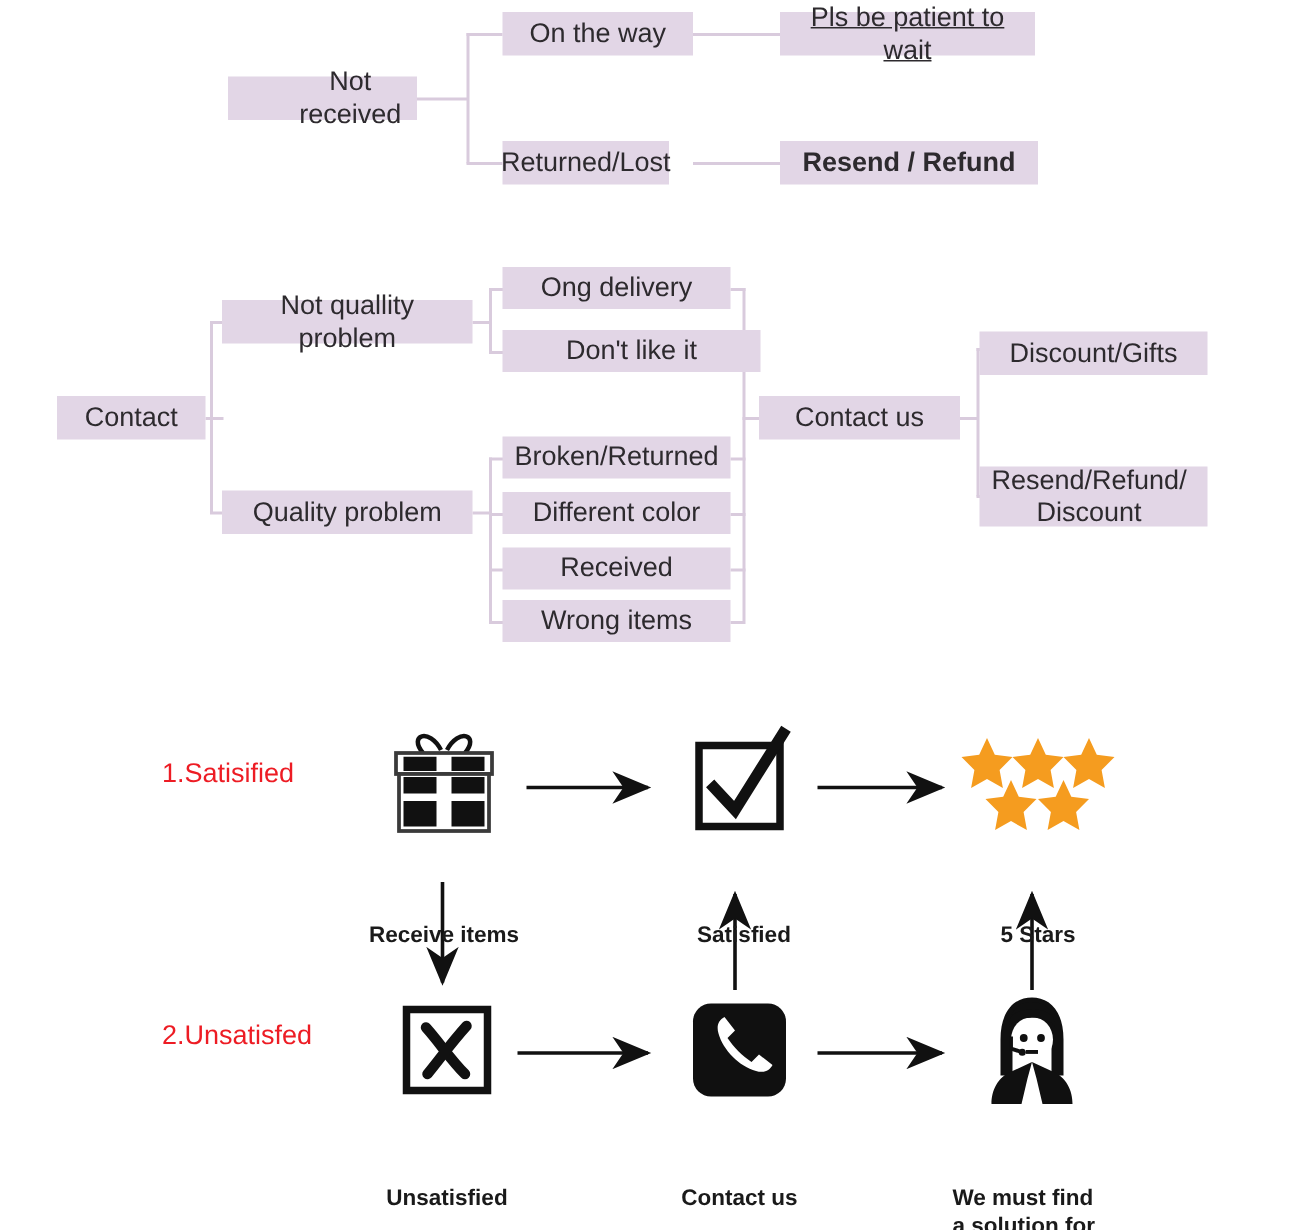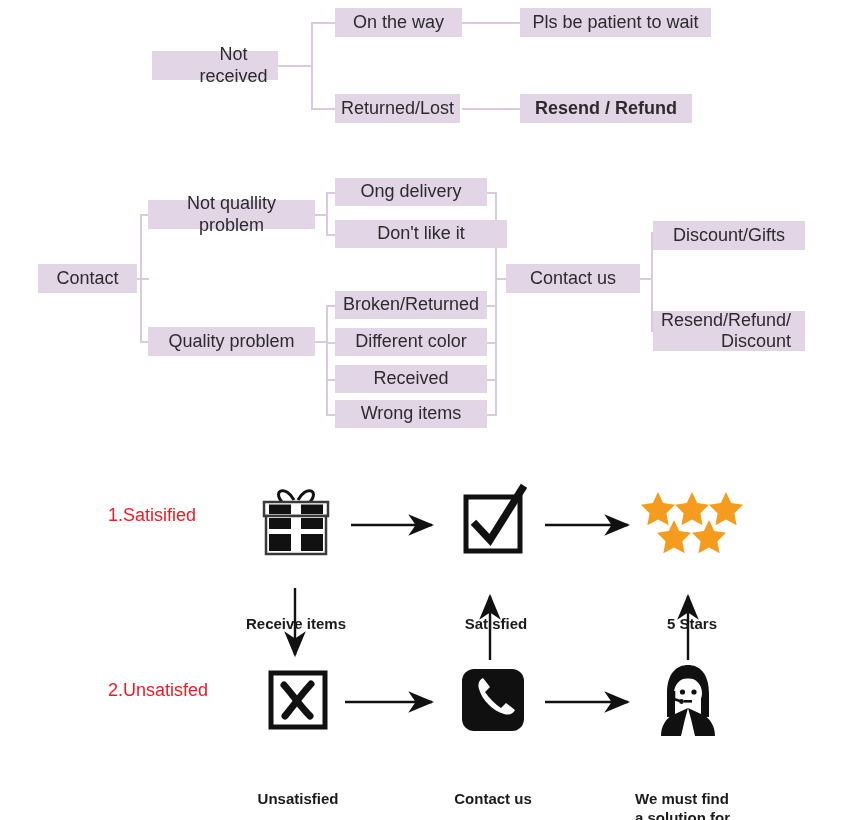--- a/index.html
+++ b/index.html
@@ -31,21 +31,21 @@
     display: flex;
     align-items: center;
     justify-content: center;
     text-align: center;
     box-sizing: border-box;
     padding: 0 6px;
     white-space: pre-line;
   }
   .node.left {
     justify-content: flex-start;
-    text-align: right;
+    text-align: center;
     padding-left: 8px;
   }
   
   .ln {
     position: absolute;
     background: #d9cbdd;
   }
   .ln.h { height: 2px; }
   .ln.v { width: 2px; }
 
@@ -84,23 +84,23 @@
     <div class="ln h" style="left:278px; top:65px; width:34px;"></div>
     <div class="ln v" style="left:311px; top:22px; height:87px;"></div>
     <div class="ln h" style="left:311px; top:22px; width:24px;"></div>
     <div class="ln h" style="left:311px; top:108px; width:24px;"></div>
     <div class="ln h" style="left:462px; top:22px; width:58px;"></div>
     <div class="ln h" style="left:462px; top:108px; width:58px;"></div>
 
     <div class="node" style="left:152px; top:51px; width:126px; height:29px;padding-left:43px;">Not received</div>
 
     <div class="node" style="left:335px; top:8px; width:127px; height:29px;">On the way</div>
-    <div class="node" style="left:335px; top:94px; width:125px; height:29px;">Returned/Lost</div>
-
-    <div class="node" style="left:520px; top:8px; width:191px; height:29px;">Pls be patient to wait</div>
+    <div class="node" style="left:335px; top:94px; width:111px; height:29px;">Returned/Lost</div>
+
+    <div class="node" style="left:520px; top:8px; width:170px; height:29px;text-decoration:underline;">Pls be patient to wait</div>
     <div class="node" style="left:520px; top:94px; width:172px; height:29px;font-weight:bold;">Resend / Refund</div>
   </div>
 
   <div>
 
     <div class="ln h" style="left:137px; top:278px; width:12px;"></div>
     <div class="ln v" style="left:140px; top:214px; height:128px;"></div>
     <div class="ln h" style="left:140px; top:214px; width:9px;"></div>
     <div class="ln h" style="left:140px; top:341px; width:9px;"></div>
 

